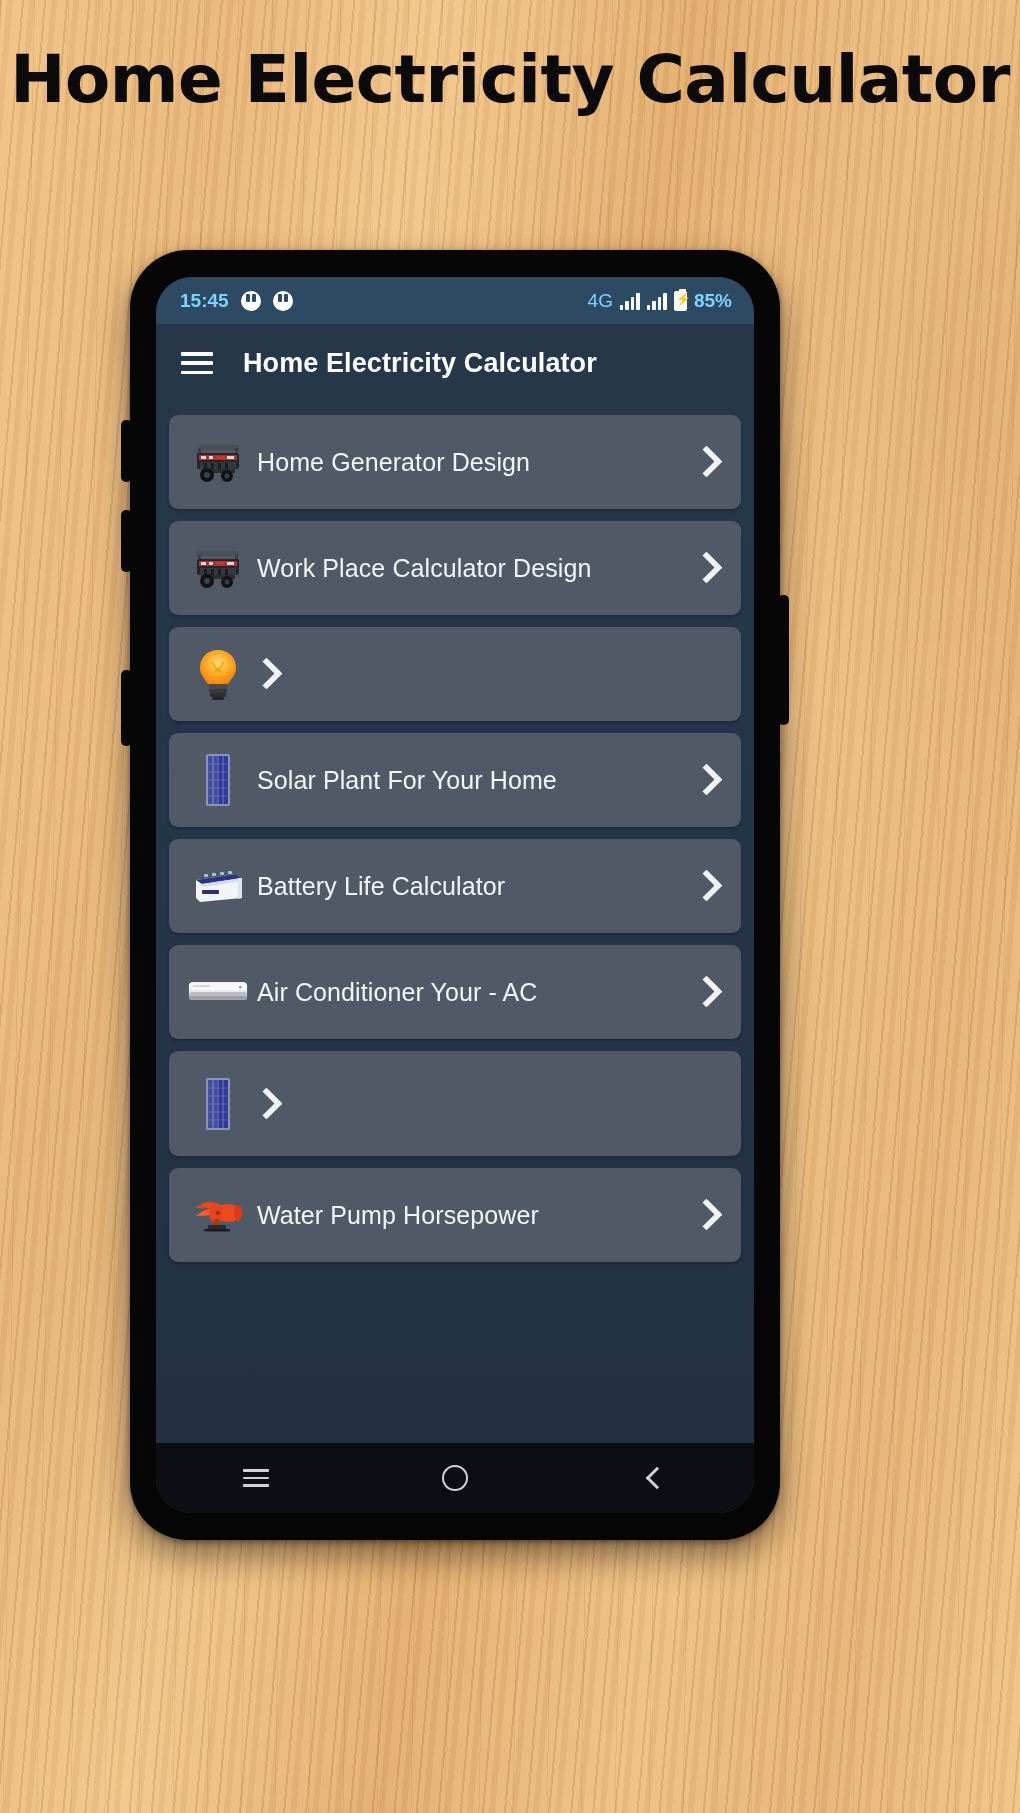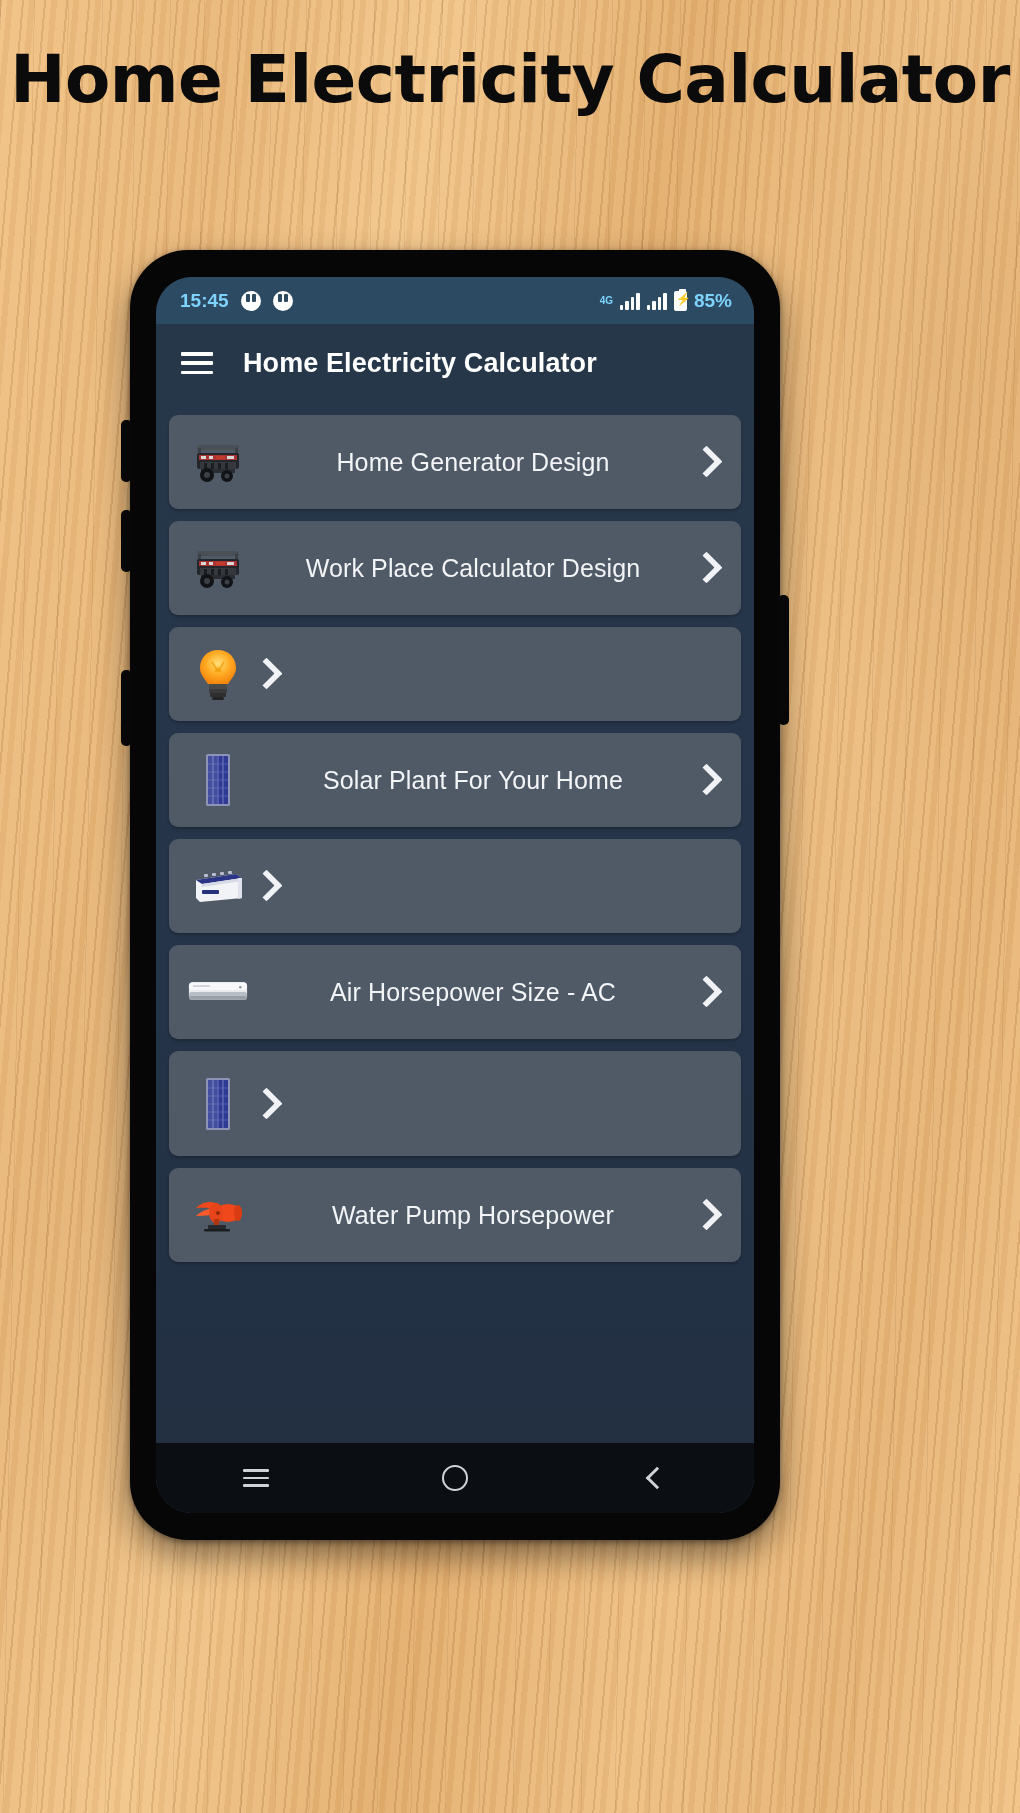--- a/index.html
+++ b/index.html
@@ -102,21 +102,21 @@
   .notif-dot::before {
     content: ""; position: absolute;
     left: 5px; top: 3px; width: 4px; height: 8px;
     background: #2d4a63; border-radius: 1px;
   }
   .notif-dot::after {
     content: ""; position: absolute;
     left: 11px; top: 3px; width: 4px; height: 8px;
     background: #2d4a63; border-radius: 1px;
   }
-  #label-4g { font-size: 10px; font-weight: 700; letter-spacing: 0; }
+  #label-4g { font-size: 19px; font-weight: 400; letter-spacing: 0; }
   .signal { display: inline-flex; align-items: flex-end; gap: 2px; height: 18px; }
   .signal i { display: block; width: 3.5px; background: #fff; border-radius: 1px; }
   .signal i:nth-child(1) { height: 5px; }
   .signal i:nth-child(2) { height: 9px; }
   .signal i:nth-child(3) { height: 13px; }
   .signal i:nth-child(4) { height: 17px; }
   #battery-icon {
     width: 13px; height: 20px; border: 2px solid #fff; border-radius: 2px;
     position: relative; background: #fff;
   }
@@ -153,21 +153,20 @@
   .list-card {
     margin: 0 13px 12px 13px;
     background: #505a66;
     border-radius: 9px;
     min-height: 94px;
     display: flex;
     align-items: center;
     padding: 0 14px 0 18px;
     box-shadow: 0 2px 3px rgba(0,0,0,0.22);
     cursor: pointer;
-    text-align: center;
   }
   .list-card.tall { min-height: 105px; }
   .card-icon {
     width: 62px; min-width: 62px; height: 60px;
     display: flex; align-items: center; justify-content: center;
     position: relative;
   }
   .card-label {
     flex: 1;
     color: #f2f4f6;
@@ -378,35 +377,36 @@
             <polygon points="6,14 46,8 52,12 12,18" fill="#2b3585"></polygon>
             <polygon points="12,18 52,12 52,15 12,21" fill="#d7dae6"></polygon>
             <rect x="14" y="8" width="4" height="3" rx="1" fill="#b9bed2"></rect>
             <rect x="22" y="7" width="4" height="3" rx="1" fill="#b9bed2"></rect>
             <rect x="30" y="6" width="4" height="3" rx="1" fill="#b9bed2"></rect>
             <rect x="38" y="5" width="4" height="3" rx="1" fill="#b9bed2"></rect>
             <rect x="12" y="24" width="17" height="4" rx="1" fill="#28327b"></rect>
             <polygon points="48,12 52,12 52,32 48,33" fill="#dfe2ec"></polygon>
           </svg>
         </div>
+        <div class="card-label">Battery Life Calculator</div>
         <div class="chevron"></div>
       </div>
 
       <div class="list-card">
         <div class="card-icon">
           <svg class="ico" width="64" height="28" viewBox="0 0 64 28">
             <rect x="2" y="4" width="60" height="18" rx="4" fill="#e9ebee"></rect>
             <rect x="2" y="4" width="60" height="8" rx="4" fill="#f7f8fa"></rect>
             <rect x="2" y="14" width="60" height="8" rx="3" fill="#b9bec5"></rect>
             <rect x="2" y="18" width="60" height="4" rx="2" fill="#9aa0a8"></rect>
             <rect x="6" y="7" width="18" height="1.6" rx="0.8" fill="#c7ccd3"></rect>
             <circle cx="55" cy="9" r="1.3" fill="#8f959d"></circle>
           </svg>
         </div>
-        <div class="card-label">Air Horsepower Size - AC</div>
+        <div class="card-label">Air Conditioner Your - AC</div>
         <div class="chevron"></div>
       </div>
 
       <div class="list-card tall">
         <div class="card-icon">
           <svg class="ico" width="30" height="56" viewBox="0 0 30 56">
             <rect x="3" y="2" width="24" height="52" rx="1.5" fill="#8d92b8"></rect>
             <rect x="5" y="4" width="20" height="48" fill="#2e3a93"></rect>
             <g stroke="#7f89c9" stroke-width="0.9">
               <line x1="10" y1="4" x2="10" y2="52"></line>

